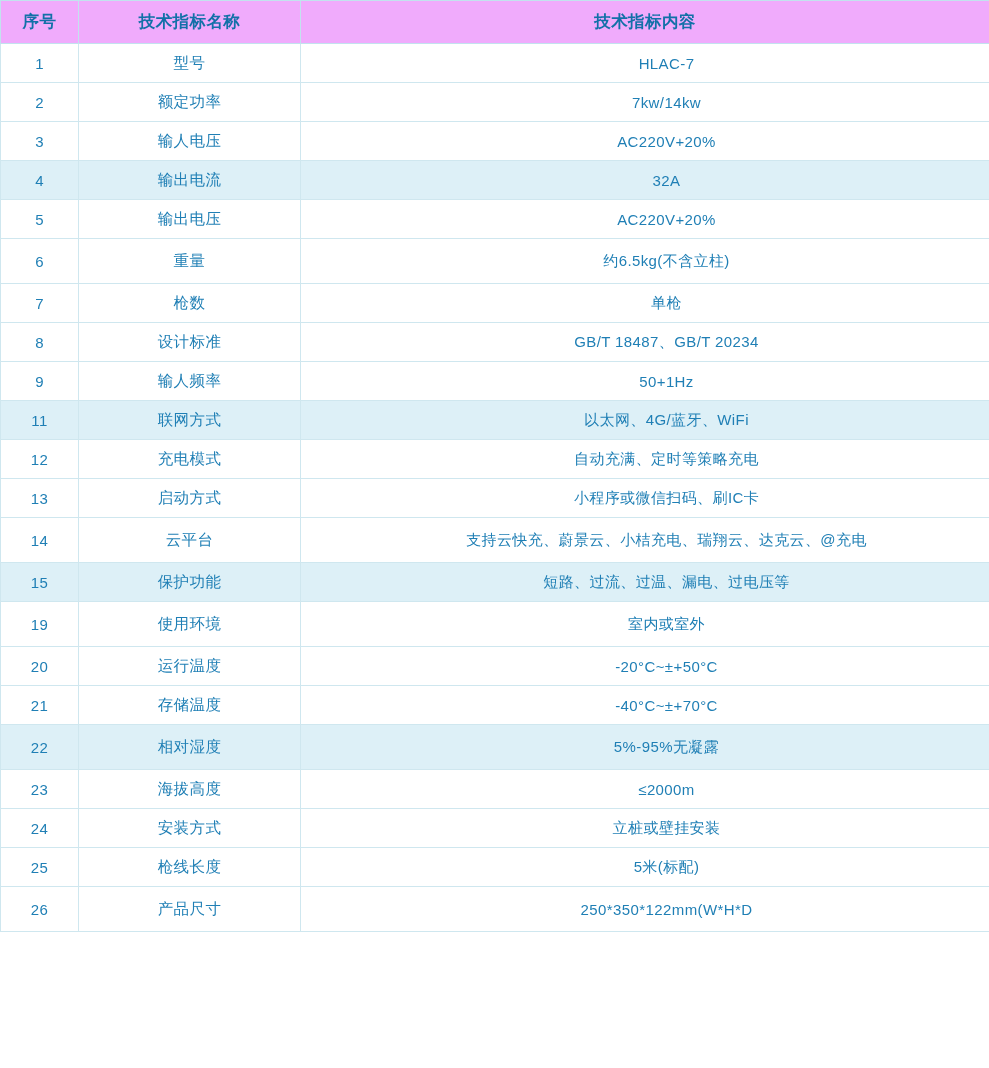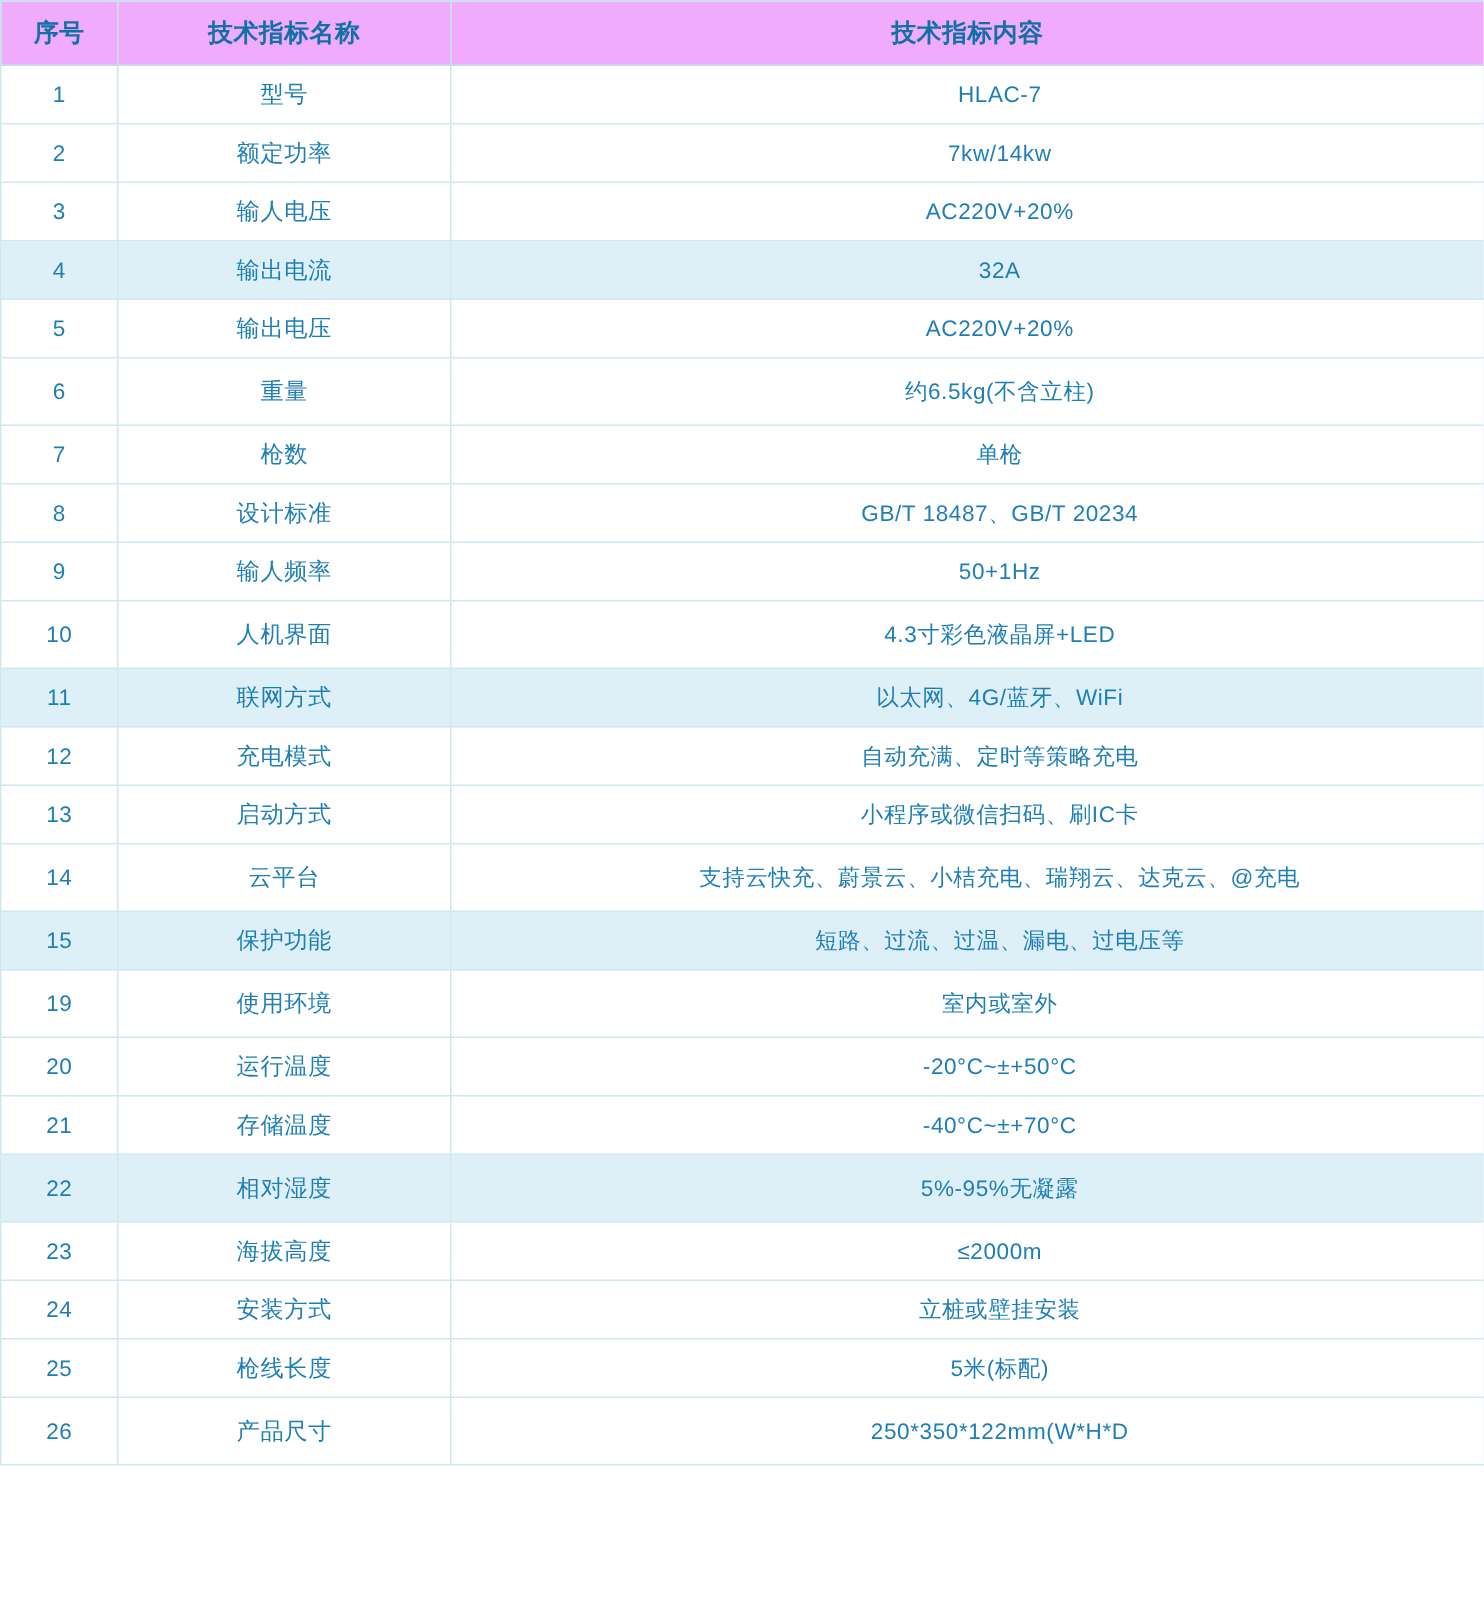--- a/index.html
+++ b/index.html
@@ -113,25 +113,20 @@
       <tr>
         <td class="idx">8</td>
         <td class="name">设计标准</td>
         <td class="val">GB/T 18487、GB/T 20234</td>
       </tr>
       <tr>
         <td class="idx">9</td>
         <td class="name">输人频率</td>
         <td class="val">50+1Hz</td>
       </tr>
-      <tr class="tall">
-        <td class="idx">10</td>
-        <td class="name">人机界面</td>
-        <td class="val">4.3寸彩色液晶屏+LED</td>
-      </tr>
       <tr class="alt">
         <td class="idx">11</td>
         <td class="name">联网方式</td>
         <td class="val">以太网、4G/蓝牙、WiFi</td>
       </tr>
       <tr>
         <td class="idx">12</td>
         <td class="name">充电模式</td>
         <td class="val">自动充满、定时等策略充电</td>
       </tr>

